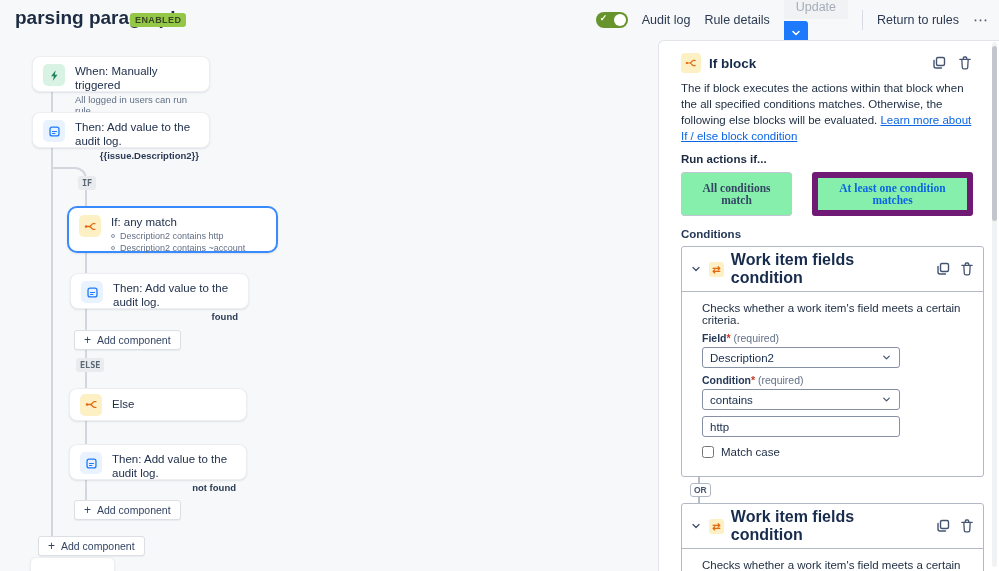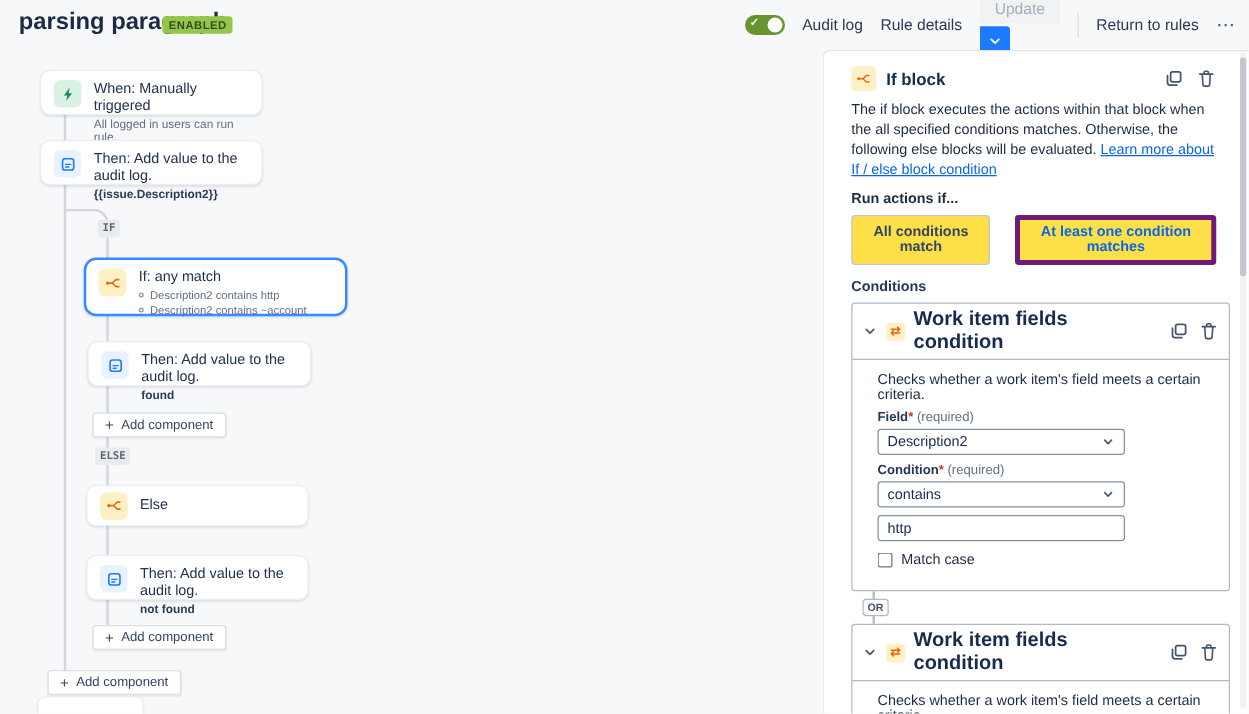--- a/index.html
+++ b/index.html
@@ -37,21 +37,21 @@
   
   .node { position:absolute; background:#fff; border:1px solid #eceef1; border-radius:8px;
     box-shadow:0 1px 2px rgba(9,30,66,.10); display:flex; gap:10px; padding:7px 10px; z-index:2; cursor:pointer; }
   .node.selected { border:2px solid #388bff; border-radius:10px; }
   .node-icon { width:22px; height:22px; border-radius:5px; display:grid; place-items:center; flex-shrink:0; }
   .icon-green { background:#d8f3e4; color:#1f845a; }
   .icon-blue { background:#e9f2ff; color:#1d7afc; }
   .icon-yellow { background:#fcf0c4; color:#e56910; }
   .node-title { font-size:11.5px; font-weight:500; color:#21314d; line-height:1.25; }
   .node-sub { font-size:9.5px; color:#626f86; margin-top:1px; }
-  .node-sub.strong { font-weight:700; color:#2a3a55; }
+  .node-sub.strong { font-weight:700; color:#2a3a55;text-align:right; }
   .cond-line { display:flex; align-items:center; gap:5px; font-size:9px; color:#626f86; margin-top:2px; }
   .cond-dot { width:4px; height:4px; border:1px solid #8b95a7; border-radius:50%; flex-shrink:0; }
   .add-comp { position:absolute; display:inline-flex; align-items:center; gap:6px; background:#fff;
     border:1px solid #dcdfe4; border-radius:3px; box-shadow:0 1px 1px rgba(9,30,66,.06);
     padding:2px 9px; font-size:10.5px; font-weight:500; color:#344563; z-index:2; cursor:pointer; }
   .add-comp .plus { font-size:12px; font-weight:400; }
   .canvas-toolbar { position:absolute; left:30px; top:557px; width:85px; height:22px; background:#fff;
     border:1px solid #eceef1; border-radius:6px 6px 0 0; box-shadow:0 1px 2px rgba(9,30,66,.08); z-index:2; }
 
   
@@ -60,23 +60,23 @@
     padding:12px 26px 0 22px; overflow:hidden; }
   .panel-header { display:flex; align-items:center; gap:8px; }
   .panel-icon { width:20px; height:20px; border-radius:4px; }
   .panel-title { font-size:13.5px; font-weight:700; color:#172b4d; }
   .panel-actions { margin-left:auto; display:flex; gap:10px; color:#44546f; }
   .icon-btn { width:16px; height:16px; cursor:pointer; color:#44546f; }
   .panel-desc { margin-top:7px; font-size:11.5px; line-height:1.4; color:#1c2b41; }
   .panel-link { color:#0c66e4; text-decoration:underline; cursor:pointer; }
   .run-label { margin-top:9px; font-size:11.5px; font-weight:700; color:#1c2b41; }
   .btn-row { margin-top:7px; display:flex; gap:8px; }
-  .chip-btn { font-size:11.5px; font-weight:600; border-radius:3px; padding:5px 10px; background:#fde047; cursor:pointer; }
+  .chip-btn { font-size:11.5px; font-weight:600; border-radius:3px; padding:5px 10px; background:#86efac; cursor:pointer;font-family:Liberation Serif, serif; }
   .chip-plain { border:1px solid #c1c7d0; color:#344563; }
-  .chip-active { border:4px solid #701a75; color:#0c66e4; padding:4px 9px;margin-left:12px; }
+  .chip-active { border:6px solid #701a75; color:#0c66e4; padding:4px 9px;margin-left:12px; }
   .conditions-label { margin-top:12px; font-size:11.5px; font-weight:700; color:#253858; }
 
   .cond-card { margin-top:6px; width:303px; border:1px solid #b3b9c4; border-radius:3px; background:#fff; }
   .card-header { display:flex; align-items:center; gap:7px; padding:4px 8px; border-bottom:1px solid #b3b9c4; }
   .card-chevron { color:#44546f; flex-shrink:0; cursor:pointer; }
   .card-icon { width:15px; height:15px; border-radius:3px; background:#fcf0c4; color:#e56910;
     display:grid; place-items:center; font-size:10px; font-weight:700; }
   .card-title { font-size:16px; font-weight:600; color:#172b4d; }
   .card-actions { margin-left:auto; display:flex; gap:8px; }
   .card-body { padding:10px 16px 18px 20px; }

